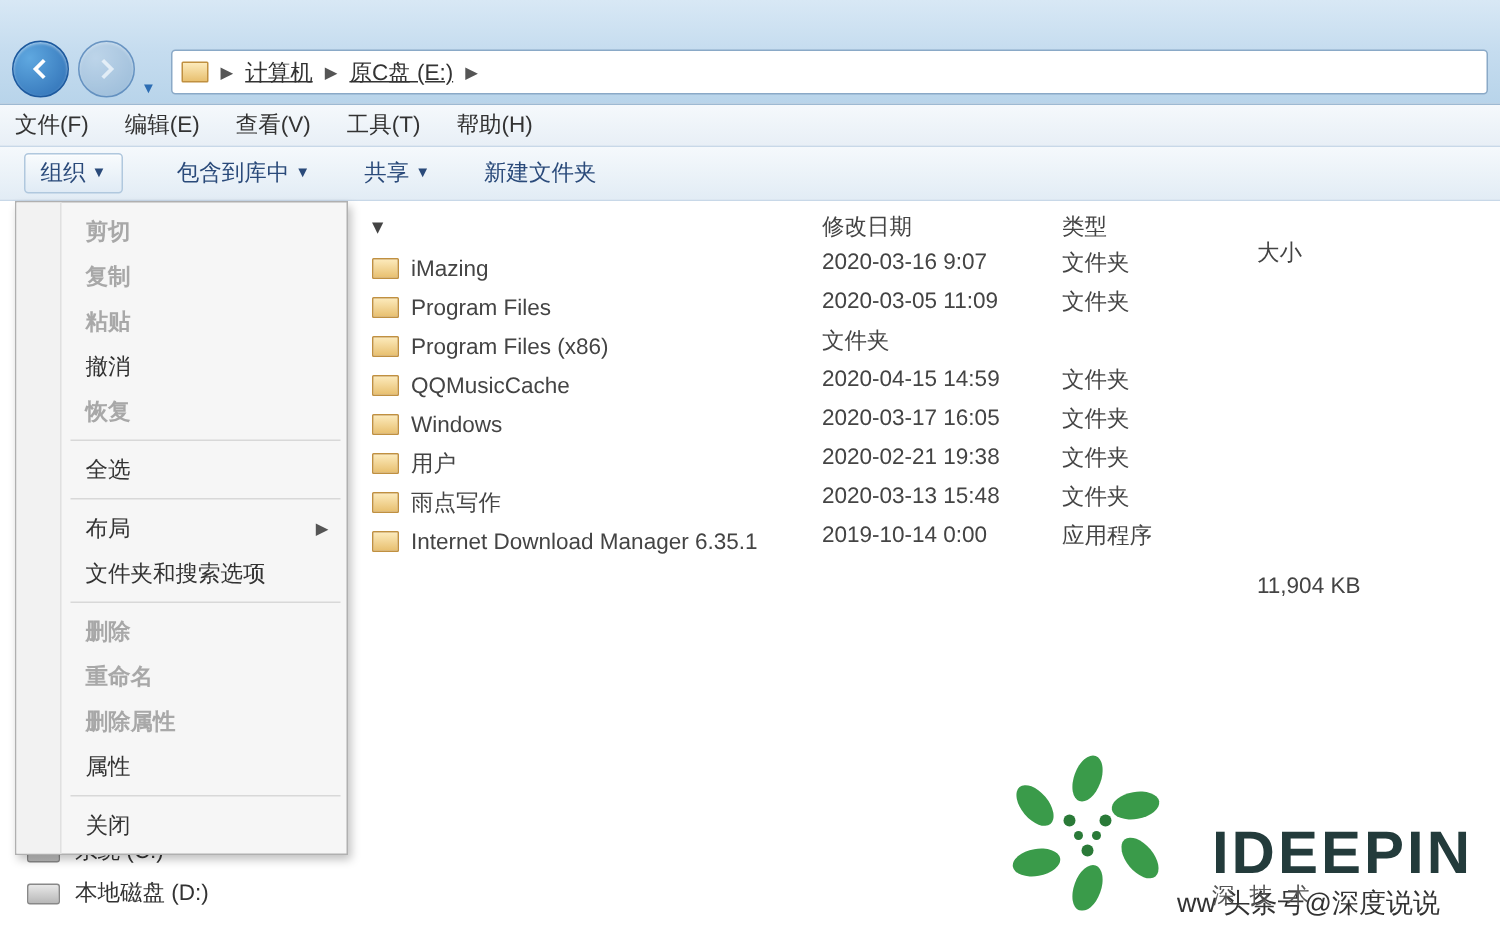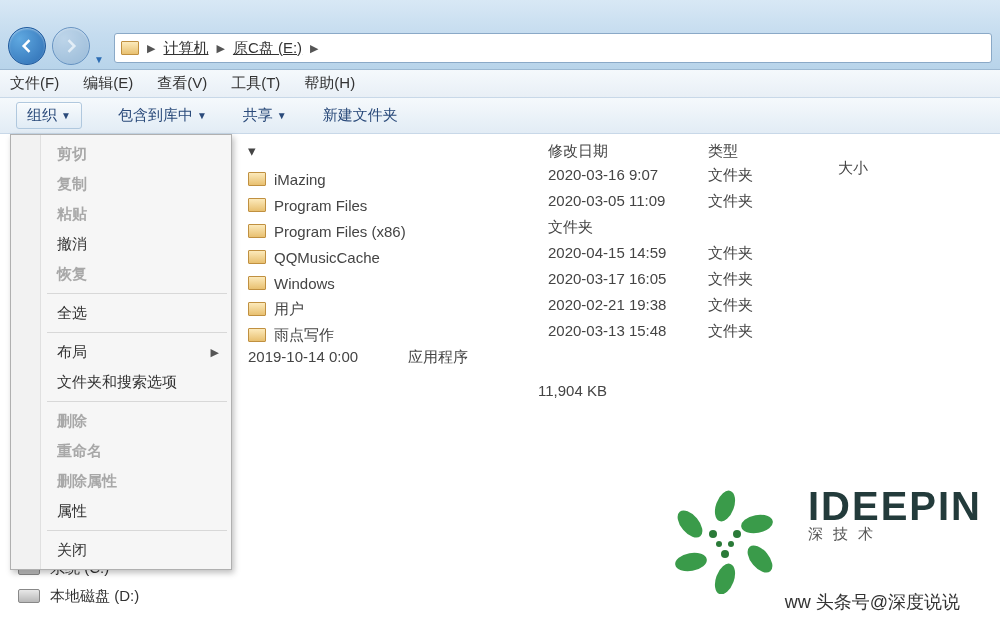--- a/index.html
+++ b/index.html
@@ -159,23 +159,23 @@
   margin-right: 8px;
   display: inline-block;
   vertical-align: middle;
 }
 .gap-col { width: 300px; display: flex; align-items: center; }
 
 
 .watermark {
   position: absolute;
   right: 18px;
-  bottom: 24px;
+  bottom: 11px;
   display: flex;
-  align-items: flex-start;
+  align-items: flex-end;
   gap: 18px;
   z-index: 5;
 }
 .spiral {
   width: 130px; height: 110px;
   position: relative;
 }
 .spiral svg { width: 100%; height: 100%; }
 .wm-text { display: flex; flex-direction: column; }
 .wm-brand { font-size: 40px; font-weight: 900; color: #233b3b; letter-spacing: 2px; font-family: Arial, sans-serif; }
@@ -400,20 +400,24 @@
         <div class="file-row">
           <div class="gap-col">
             <span class="folder-icon"></span>
             <span>雨点写作</span>
           </div>
           <div class="col-date">2020-03-13 15:48</div>
           <div class="col-type">文件夹</div>
           <div class="col-size"></div>
         </div>
         <div class="file-row">
+          <div class="gap-col">
+            <span class="folder-icon"></span>
+            <span>Internet Download Manager 6.35.1</span>
+          </div>
           <div class="col-date">2019-10-14 0:00</div>
           <div class="col-type">应用程序</div>
           <div class="col-size">11,904 KB</div>
         </div>
       </div>
   </div>
 
 </div>
 
 <div class="watermark">

